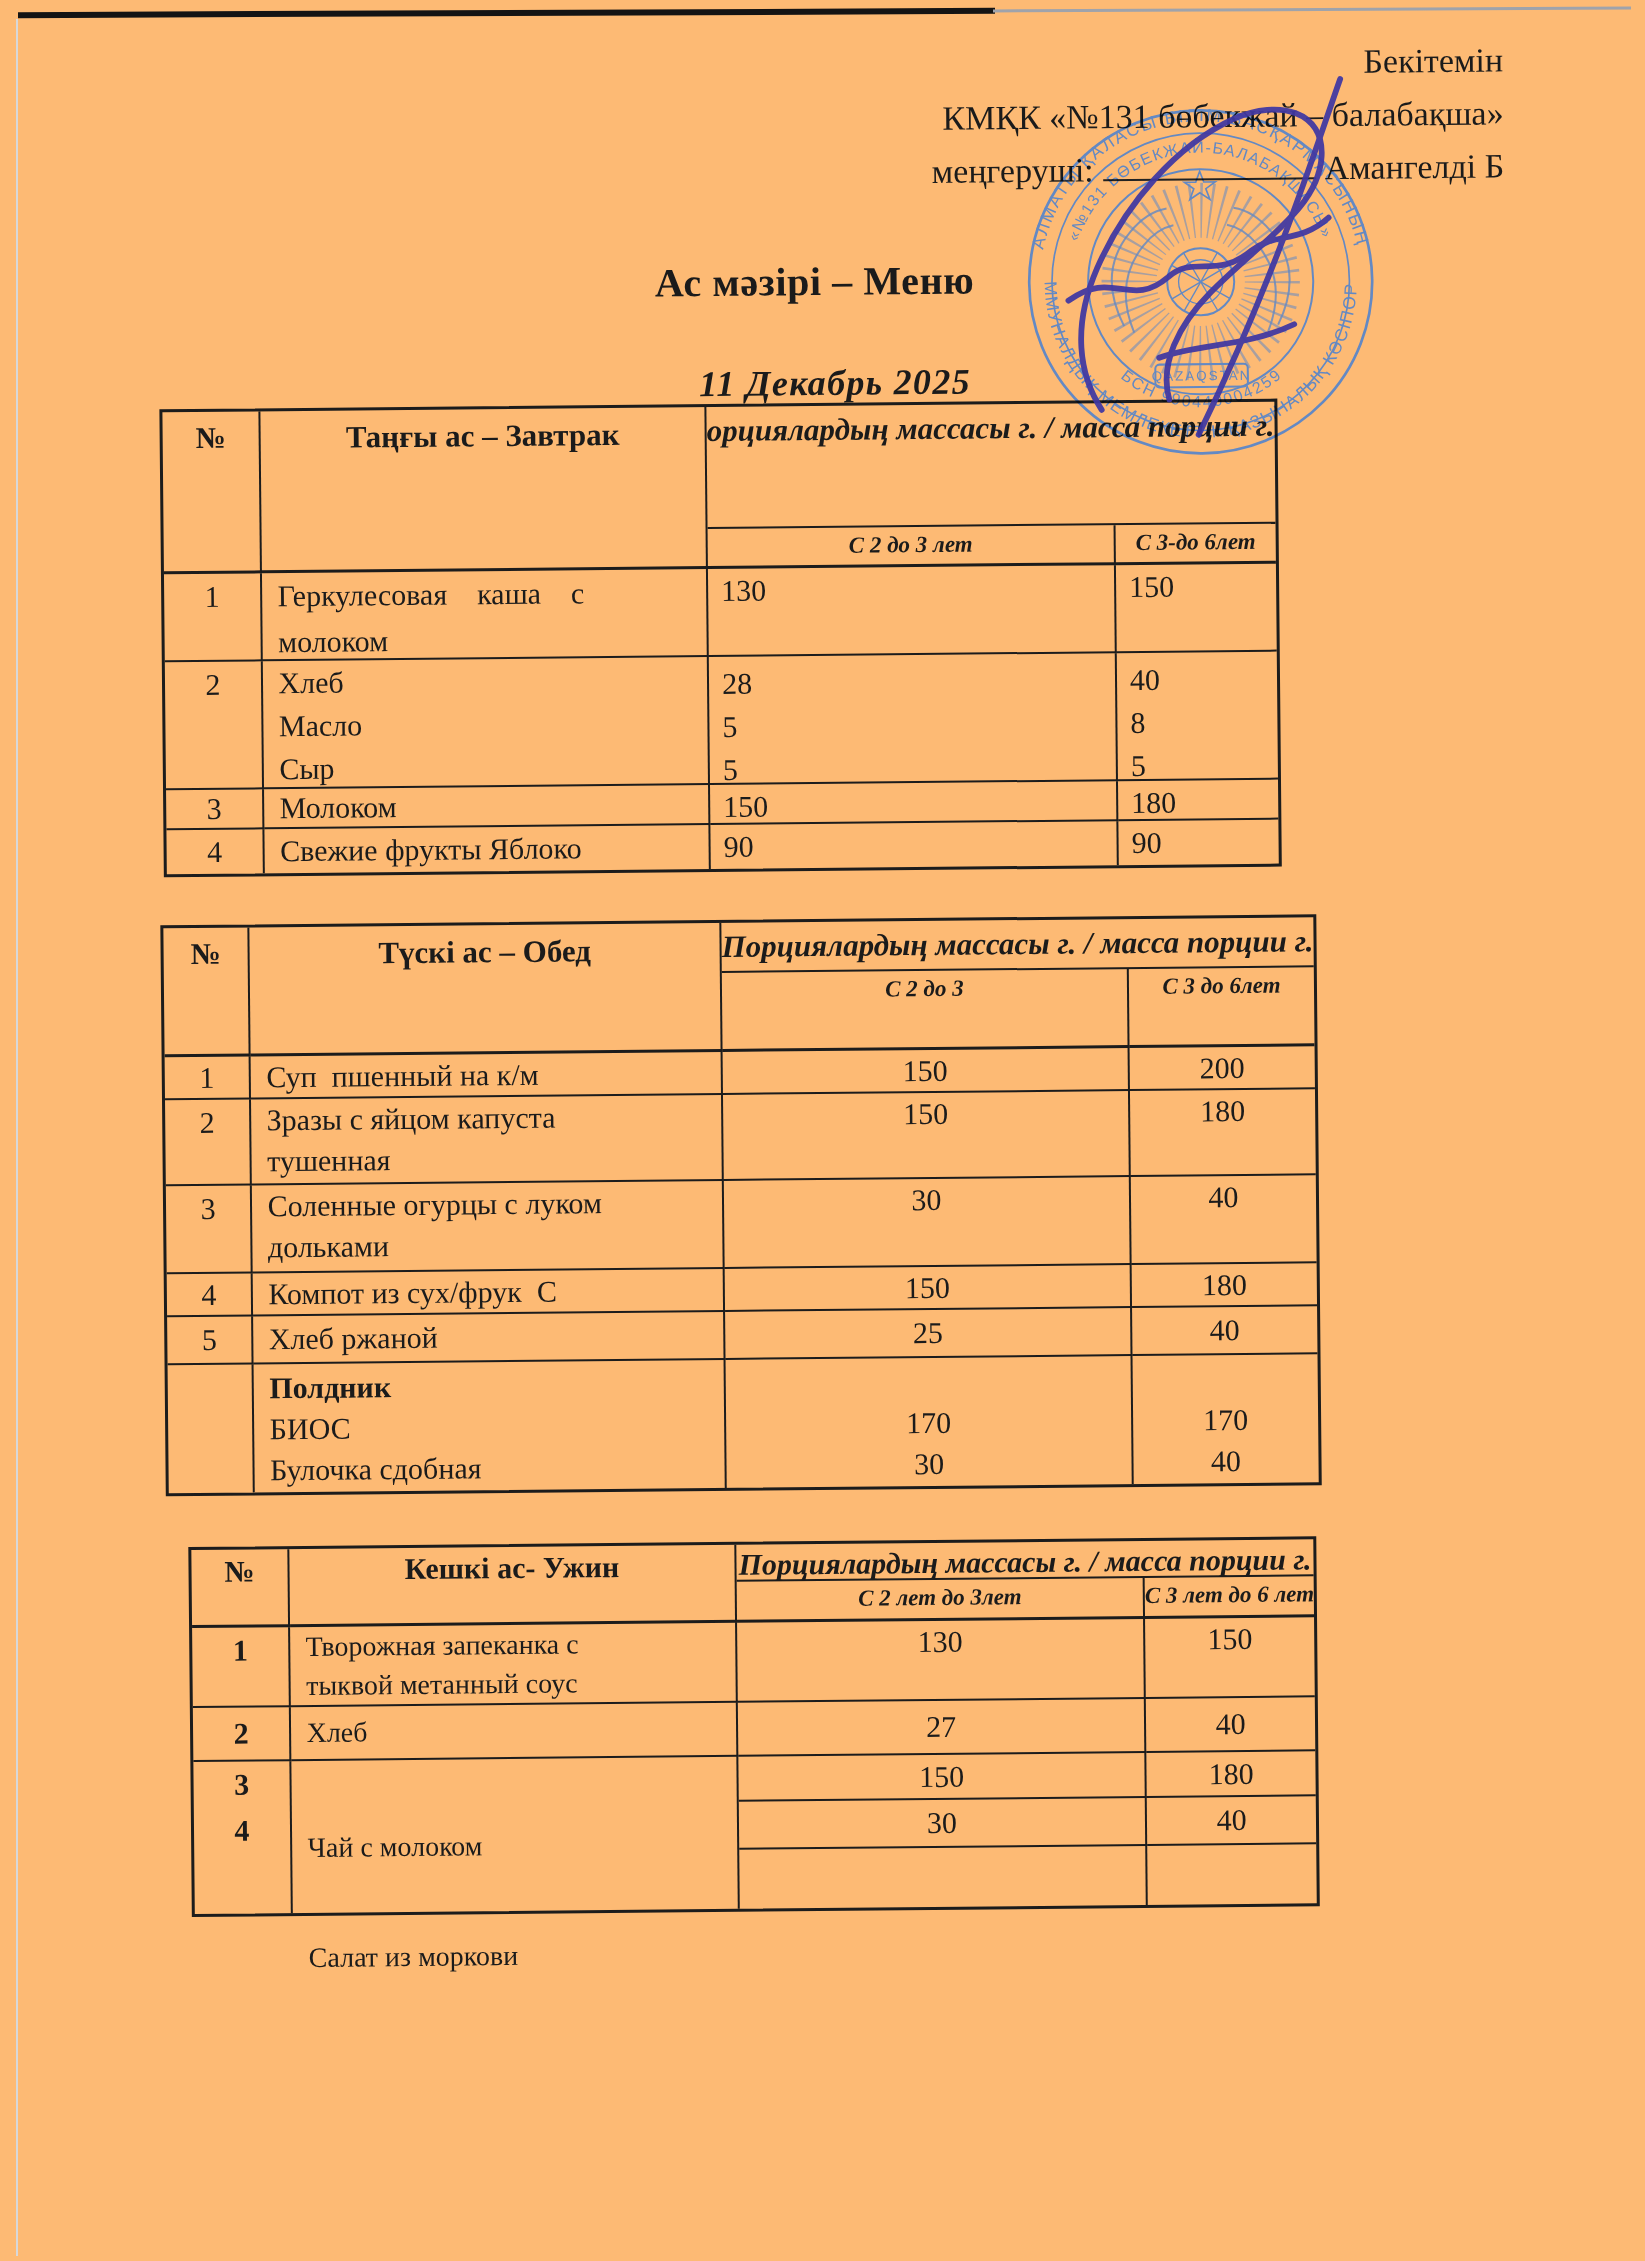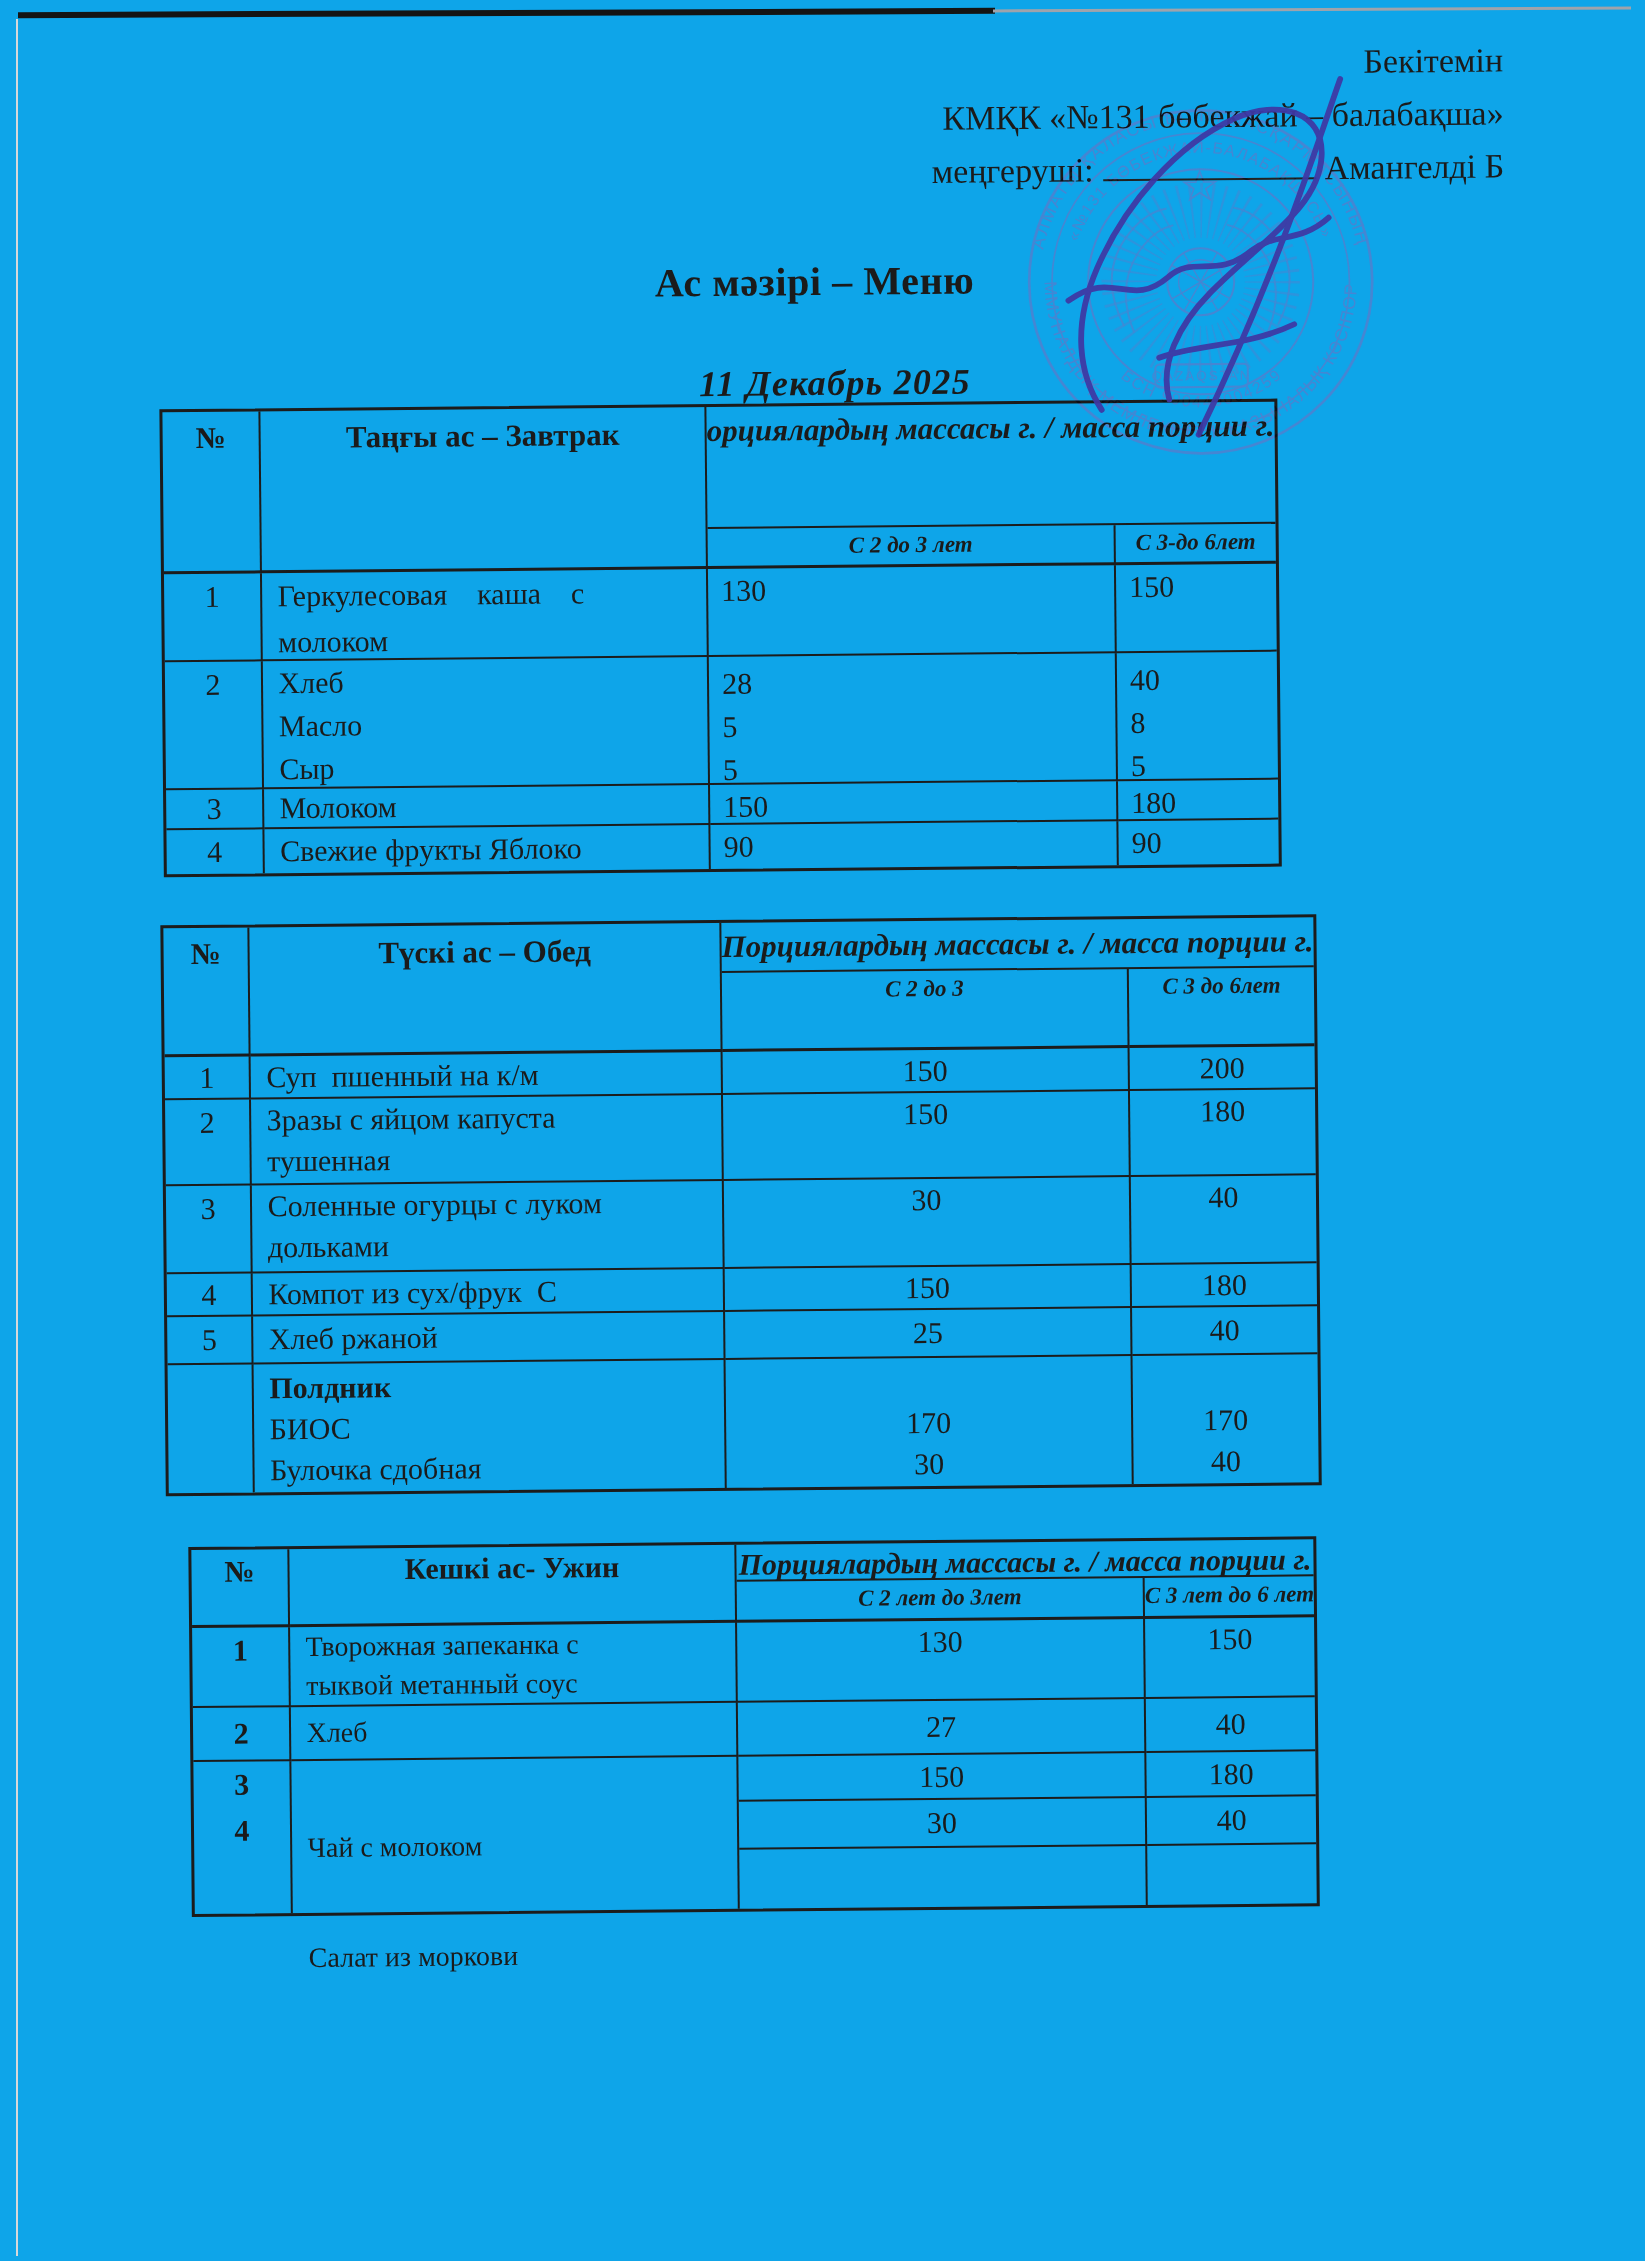--- a/index.html
+++ b/index.html
@@ -1,18 +1,18 @@
 <!DOCTYPE html>
 <html style="font-size:10.3px"><head>
 <meta charset="utf-8">
 <style>
   html,body{margin:0;padding:0;background:#e9e9eb;}
   body{width:1645px;height:2261px;position:relative;overflow:hidden;
        font-family:"Liberation Serif","DejaVu Serif",serif;color:#1b1b1b;}
-  .sheet{position:absolute;inset:0;background:#0ea5e9;}
+  .sheet{position:absolute;inset:0;background:#fdba74;}
   
   .scan-top{position:absolute;left:18px;top:10.3px;width:977px;height:5.8px;background:#141414;transform:rotate(-0.25deg);}
   .scan-top2{position:absolute;left:993px;top:7.7px;width:638px;height:2.6px;background:#9fa3ab;transform:rotate(-0.25deg);}
   .scan-left{position:absolute;left:16px;top:19.3px;width:1.9px;height:2237px;background:#d7d8da;}
   .content{position:absolute;inset:0;transform:rotate(-0.55deg);transform-origin:823px 1096px;}
 
   
   .approval{position:absolute;top:40px;right:132px;text-align:right;font-size:34px;line-height:53px;white-space:nowrap;}
   .approval .l3{display:flex;justify-content:flex-end;align-items:baseline;gap:9px;}
   .sig-line{display:inline-block;width:213px;border-bottom:2.6px solid #222;height:35px;}

